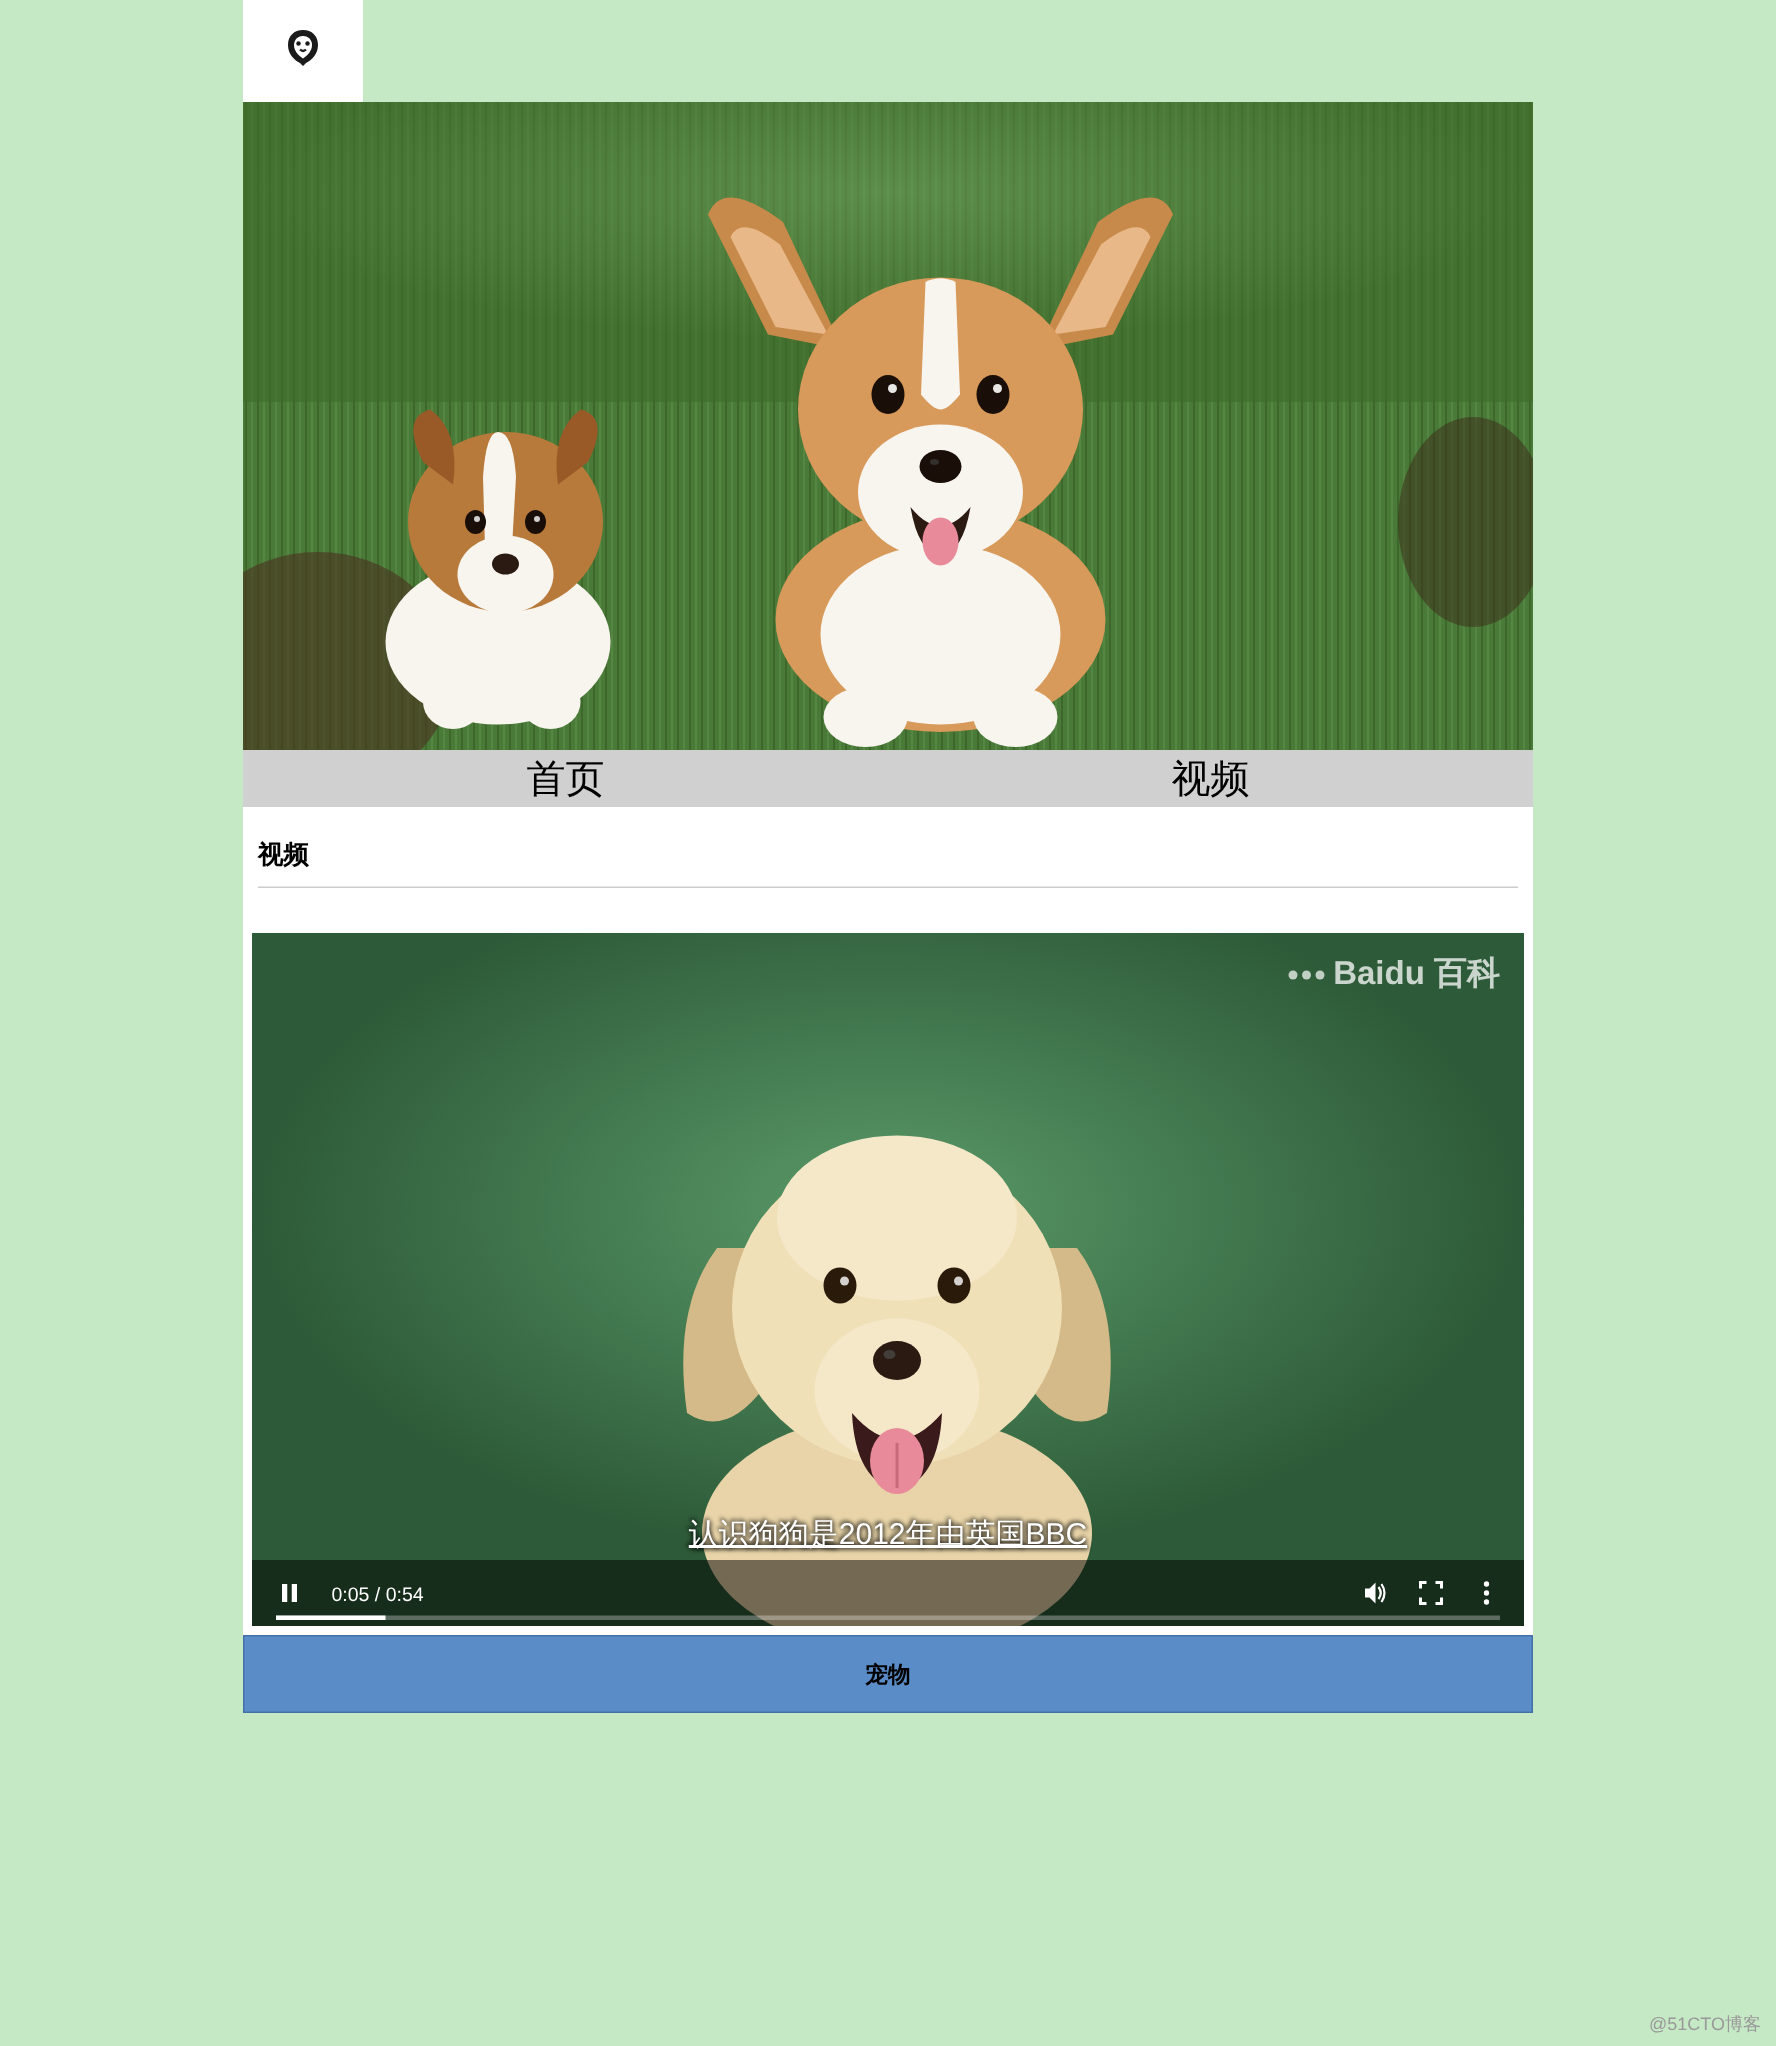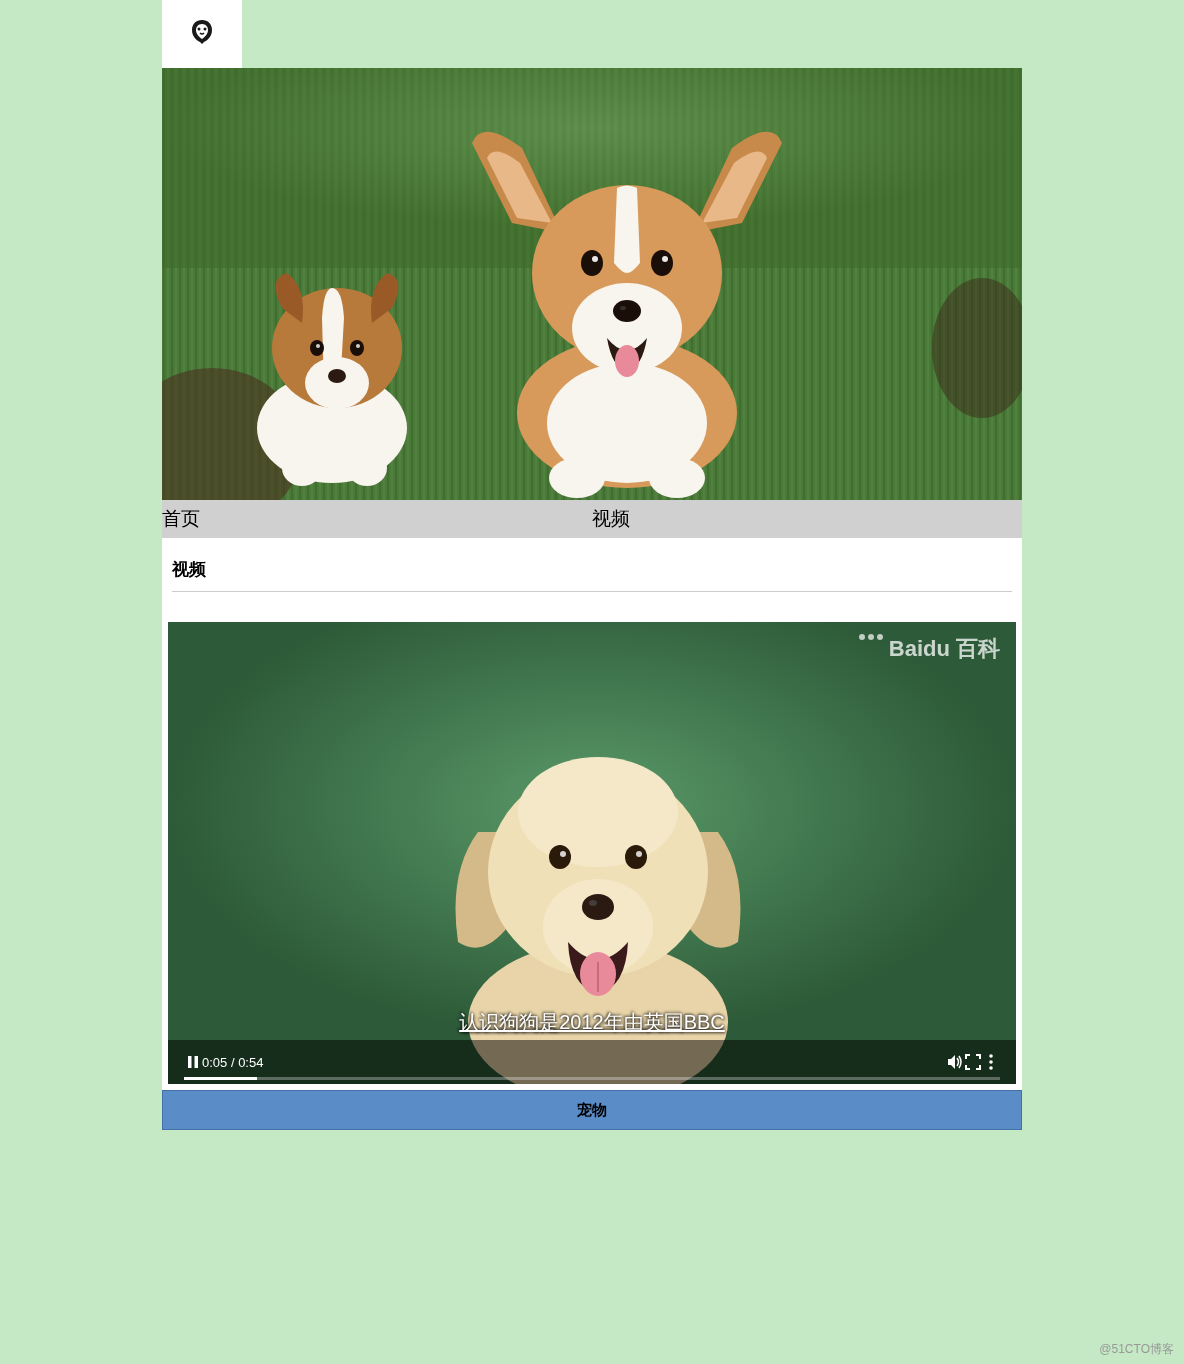--- a/index.html
+++ b/index.html
@@ -42,23 +42,23 @@
       height: 100%;
       display: block;
     }
     .nav {
       display: flex;
       background: #d0d0d0;
       height: 38px;
     }
     .nav-item {
       flex: 1;
-      text-align: left;
+      text-align: center;
       line-height: 38px;
-      font-size: 19px;
+      font-size: 26px;
       font-weight: 500;
       cursor: pointer;
     }
     .section-header {
       background: #fff;
       padding: 20px 10px 12px 10px;
     }
     .section-title {
       font-size: 17px;
       font-weight: bold;
@@ -77,20 +77,21 @@
       overflow: hidden;
     }
     .video-watermark {
       position: absolute;
       top: 12px;
       right: 16px;
       color: rgba(255,255,255,0.75);
       font-size: 22px;
       font-weight: bold;
       display: flex;
+      align-items: center;
       gap: 6px;
     }
     .paw-icon {
       display: flex;
       gap: 3px;
       margin-bottom: -2px;
     }
     .paw-icon span {
       width: 6px;
       height: 6px;
@@ -112,21 +113,21 @@
     .video-controls {
       position: absolute;
       bottom: 0;
       left: 0;
       width: 100%;
       height: 44px;
       background: rgba(0,0,0,0.5);
       display: flex;
       align-items: center;
       padding: 0 16px;
-      gap: 0;
+      gap: 19px;
       color: #fff;
       font-size: 13px;
     }
     .video-controls .spacer {
       flex: 1;
     }
     .ctrl-icon {
       cursor: pointer;
       display: flex;
       align-items: center;
@@ -142,21 +143,21 @@
       height: 3px;
       background: rgba(255,255,255,0.3);
     }
     .progress-fill {
       height: 100%;
       width: 9%;
       background: #fff;
     }
     .footer {
       background: #5a8dc8;
-      height: 40px;
+      height: 52px;
       border: 1px solid #4470a8;
       display: flex;
       align-items: center;
       justify-content: center;
       font-weight: bold;
       font-size: 15px;
     }
     .attribution {
       position: fixed;
       bottom: 6px;

